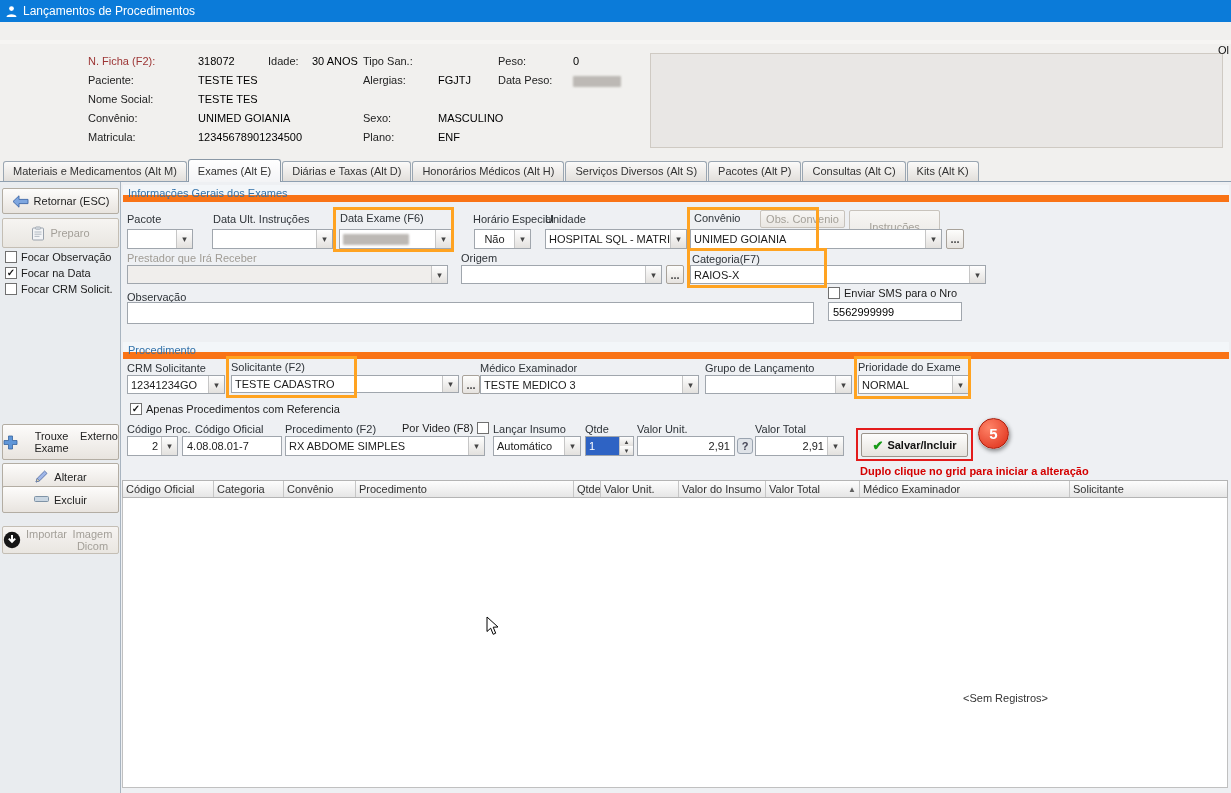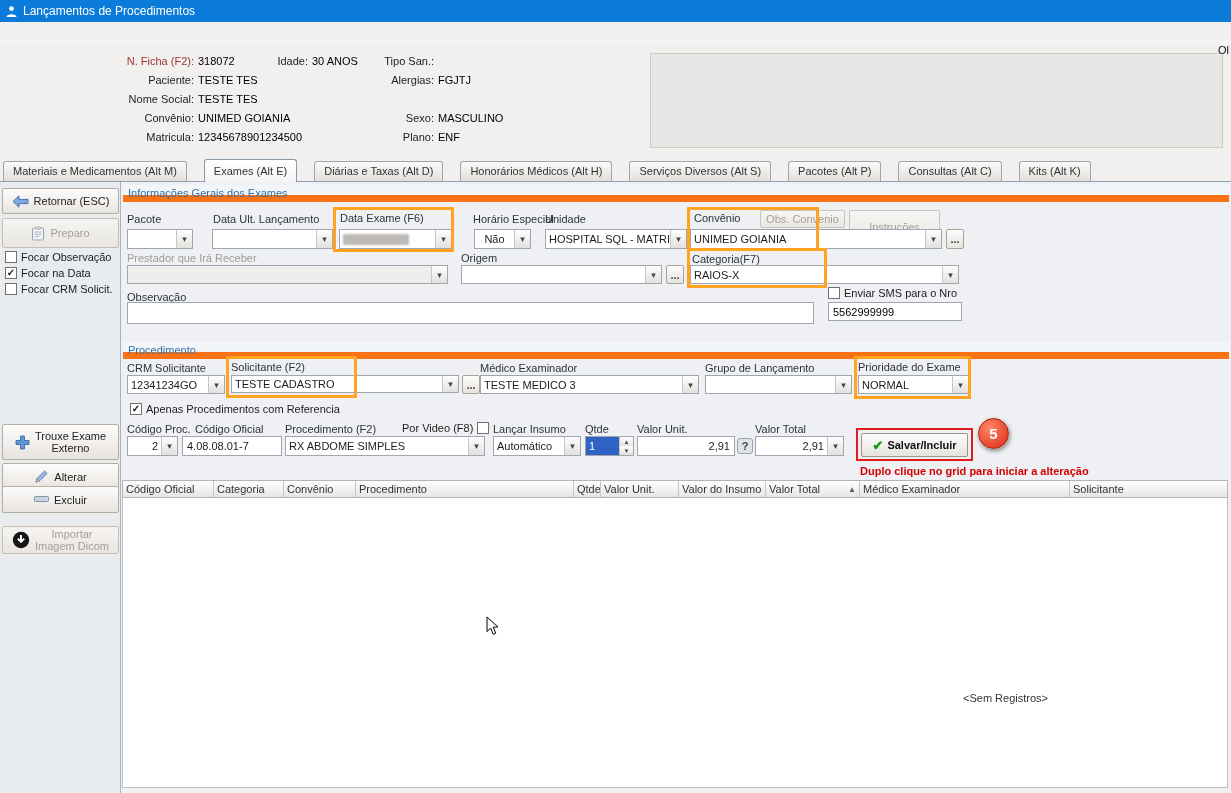--- a/index.html
+++ b/index.html
@@ -13,46 +13,46 @@
   
   .linkrow { position:absolute; left:0; top:40px; width:1231px; height:22px; background:#f6f5f3; }
   .patient-link { position:absolute; left:810px; top:5px; color:#0a50c8; text-decoration:underline; cursor:pointer; white-space:nowrap; }
 
   
   .pheader { position:absolute; left:0; top:44px; width:1231px; height:112px; background:#f1f0ee; }
   .photo { position:absolute; left:7px; top:4px; width:88px; height:104px; border:1px solid #c6bfb6;
     border-radius:3px; background:linear-gradient(#fbfaf9,#eeece9); display:flex; align-items:center; justify-content:center; color:#333; }
   .pcol { position:absolute; }
   .prow { display:flex; height:19px; line-height:19px; white-space:nowrap; }
-  .prow .pl { text-align:right; padding-right:4px; color:#222; }
+  .prow .pl { text-align:left; padding-right:4px; color:#222; }
   .prow .pv { color:#000; }
   .pl.maroon { color:#9c3434; }
   .spacer19 { height:19px; }
   .redact { display:inline-block; background:#bdb9b5; border-radius:1px; filter:blur(1.2px); vertical-align:middle; }
   .obs-panel { position:absolute; left:650px; top:9px; width:573px; height:95px; background:#e9e7e5; border:1px solid #cfcac3; }
   .corner-text { position:absolute; left:1218px; top:0px; color:#111; }
 
   
   .tabsrow { position:absolute; left:0; top:157px; width:1231px; height:24px; display:flex; align-items:flex-end; padding-left:3px; }
-  .tab { height:20px; line-height:19px; padding:0 9px; margin-right:17px; background:linear-gradient(#fbfaf9,#e2dfdb);
+  .tab { height:20px; line-height:19px; padding:0 9px; margin-right:1px; background:linear-gradient(#fbfaf9,#e2dfdb);
     border:1px solid #9aa6b2; border-bottom:none; border-radius:3px 3px 0 0; color:#333; white-space:nowrap; cursor:pointer; }
   .tab.active { height:23px; line-height:22px; background:linear-gradient(#ffffff,#f3f4f6);
     border-color:#8a98a6; position:relative; z-index:3; margin-bottom:-1px; }
 
   
   .content { position:absolute; left:0; top:181px; width:1231px; height:612px; border-top:1px solid #8fa0b1; background:#eef0f3; }
   .sidebar { position:absolute; left:0; top:0; width:121px; height:612px; background:#e9ecef; border-right:1px solid #a8b4c0; }
   .main { position:absolute; left:121px; top:0; width:1110px; height:612px; background:#eef0f3; }
 
   
   .sbtn { position:absolute; left:2px; width:117px; background:linear-gradient(#fdfcfb,#e8e4df);
     border:1px solid #b3ada3; border-radius:2px; display:flex; align-items:center; justify-content:center;
     gap:5px; cursor:pointer; color:#222; text-align:center; }
   .sbtn.disabled { color:#a39f98; background:linear-gradient(#f6f4f2,#e9e6e1); border-color:#c4beb4; }
-  .two-line { display:flex; flex-direction:column; line-height:12px; }
+  .two-line { display:flex; flex-direction:row; line-height:12px; }
   .chk { position:absolute; display:flex; align-items:center; gap:4px; cursor:pointer; white-space:nowrap; }
   .cbox { width:12px; height:12px; background:#fff; border:1px solid #707070; display:inline-flex;
     align-items:center; justify-content:center; font-size:10px; font-weight:bold; line-height:10px; color:#111; flex:0 0 auto; }
 
   
   .fl { position:absolute; white-space:nowrap; color:#2e3338; }
   .fl.dis { color:#a09c95; }
   .gcap { position:absolute; left:2px; width:1106px; height:17px; line-height:16px; padding-left:5px;
     color:#3272aa; background:#f3f6f9; border-bottom:7px solid #f97316; }
   .combo { position:absolute; height:20px; background:#fff; border:1px solid #a0a6ad; display:flex; align-items:stretch; cursor:pointer; }
@@ -162,20 +162,30 @@
     <div class="prow">
         <span class="pl" style="width:75px">Sexo:</span>
         <span class="pv">MASCULINO</span>
       </div>
     <div class="prow">
         <span class="pl" style="width:75px">Plano:</span>
         <span class="pv">ENF</span>
       </div>
   </div>
 
+  <div class="pcol" style="left:498px; top:8px;">
+    <div class="prow">
+        <span class="pl" style="width:75px">Peso:</span>
+        <span class="pv">0</span>
+      </div>
+    <div class="prow">
+        <span class="pl" style="width:75px">Data Peso:</span>
+        <span class="pv"><span class="redact" style="width:48px;height:11px"></span></span>
+      </div>
+  </div>
 
   <div class="obs-panel"></div>
   <div class="corner-text">Ol</div>
 </div>
 
 <div class="tabsrow">
   <div class="tab">Materiais e Medicamentos (Alt M)</div>
   <div class="tab active">Exames (Alt E)</div>
   <div class="tab">Diárias e Taxas (Alt D)</div>
   <div class="tab">Honorários Médicos (Alt H)</div>
@@ -260,21 +270,21 @@
         <span>Imagem Dicom</span>
       </span>
     </div>
   </div>
 
   <div class="main">
 
     <div class="gcap" style="top:3px">Informações Gerais dos Exames</div>
 
     <div class="fl" style="left:6px;top:31px">Pacote</div>
-    <div class="fl" style="left:92px;top:31px">Data Ult. Lançamento</div>
+    <div class="fl" style="left:92px;top:31px">Data Ult. Instruções</div>
     <div class="fl" style="left:219px;top:30px">Data Exame (F6)</div>
     <div class="fl" style="left:352px;top:31px">Horário Especial</div>
     <div class="fl" style="left:424px;top:31px">Unidade</div>
     <div class="fl" style="left:573px;top:30px">Convênio</div>
     <div class="minibtn" style="left:639px;top:28px;width:85px;height:18px">
         <span>Obs. Convenio</span>
       </div>
     <div class="minibtn" style="left:728px;top:28px;width:91px;height:34px">
         <span>Instruções</span>
       </div>
@@ -313,21 +323,21 @@
 
     <div class="combo disabled" style="left:6px;top:83px;width:321px;height:19px">
         <span class="ct"></span>
         <span class="ca">▾</span>
       </div>
     <div class="combo" style="left:340px;top:83px;width:201px;height:19px">
         <span class="ct"></span>
         <span class="ca">▾</span>
       </div>
     <div class="dots" style="left:545px;top:83px;height:19px">...</div>
-    <div class="combo" style="left:569px;top:83px;width:269px;height:19px">
+    <div class="combo" style="left:569px;top:83px;width:296px;height:19px">
         <span class="ct">RAIOS-X</span>
         <span class="ca">▾</span>
       </div>
 
     <div class="fl" style="left:6px;top:109px">Observação</div>
     <input class="tinput" style="left: 6px; top: 120px; width: 687px; height: 22px;">
     <label class="chk" style="left:707px;top:105px">
       <span class="cbox"></span>
       <span>Enviar SMS para o Nro</span>
     </label>

